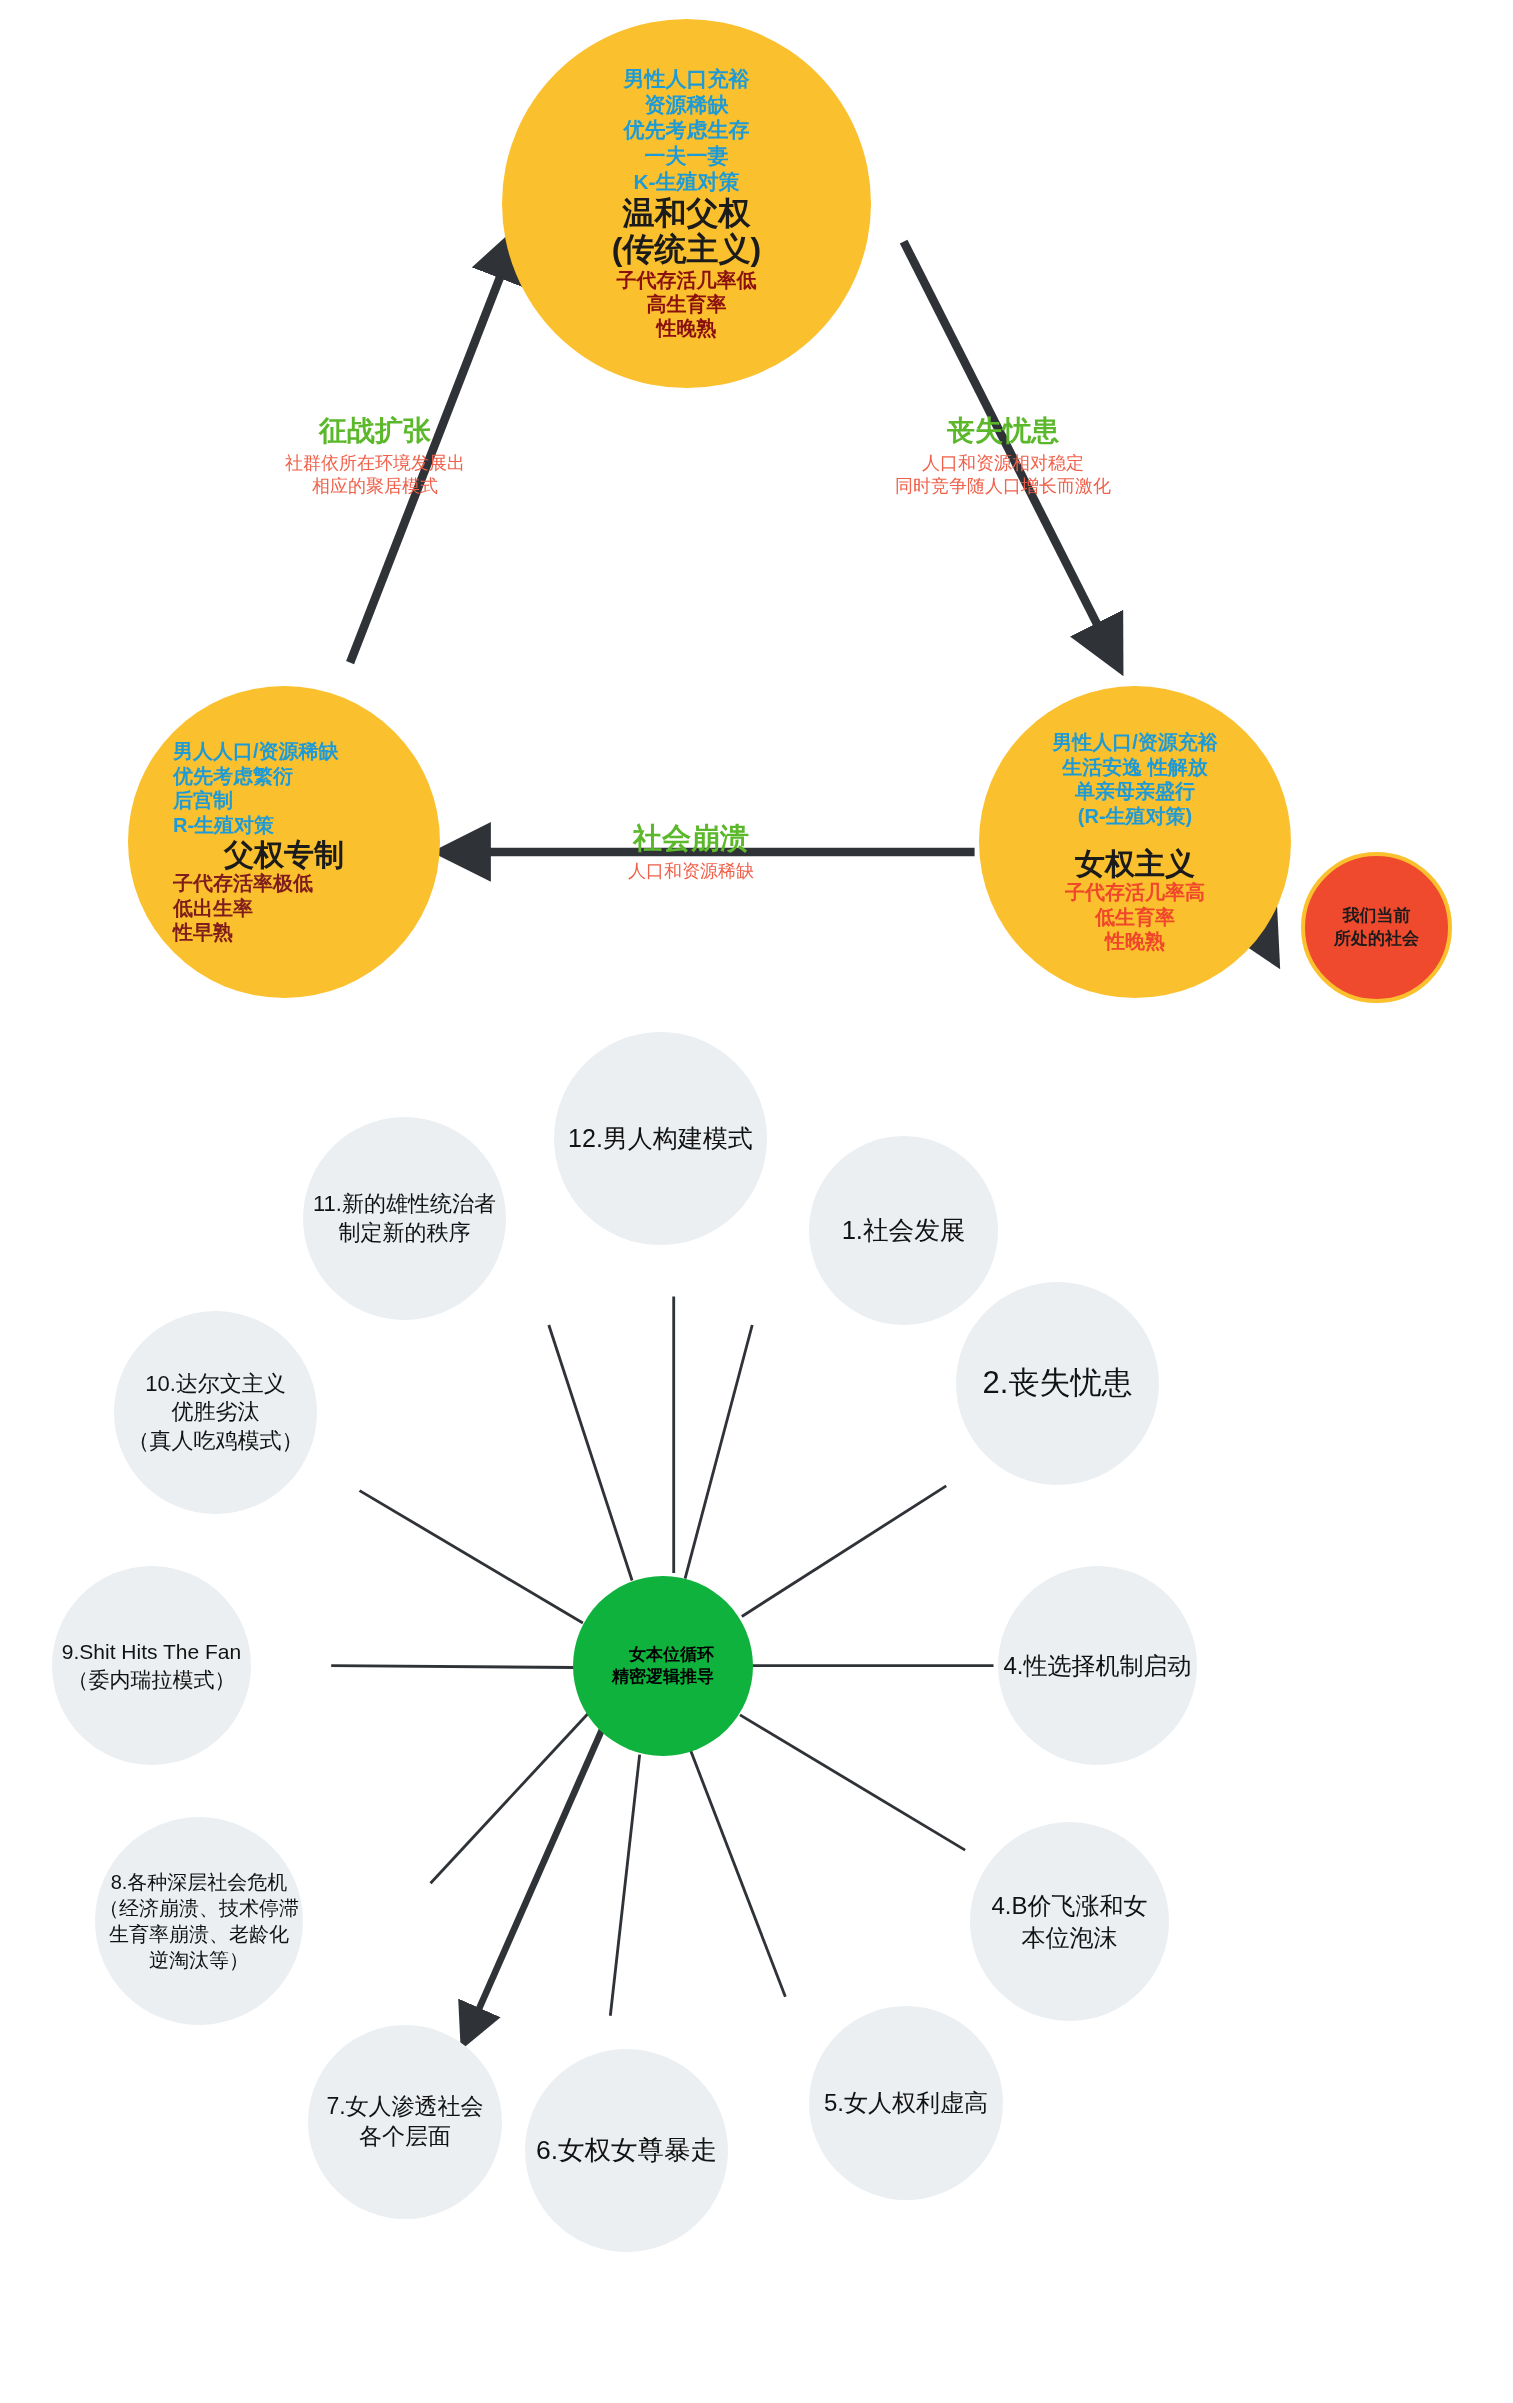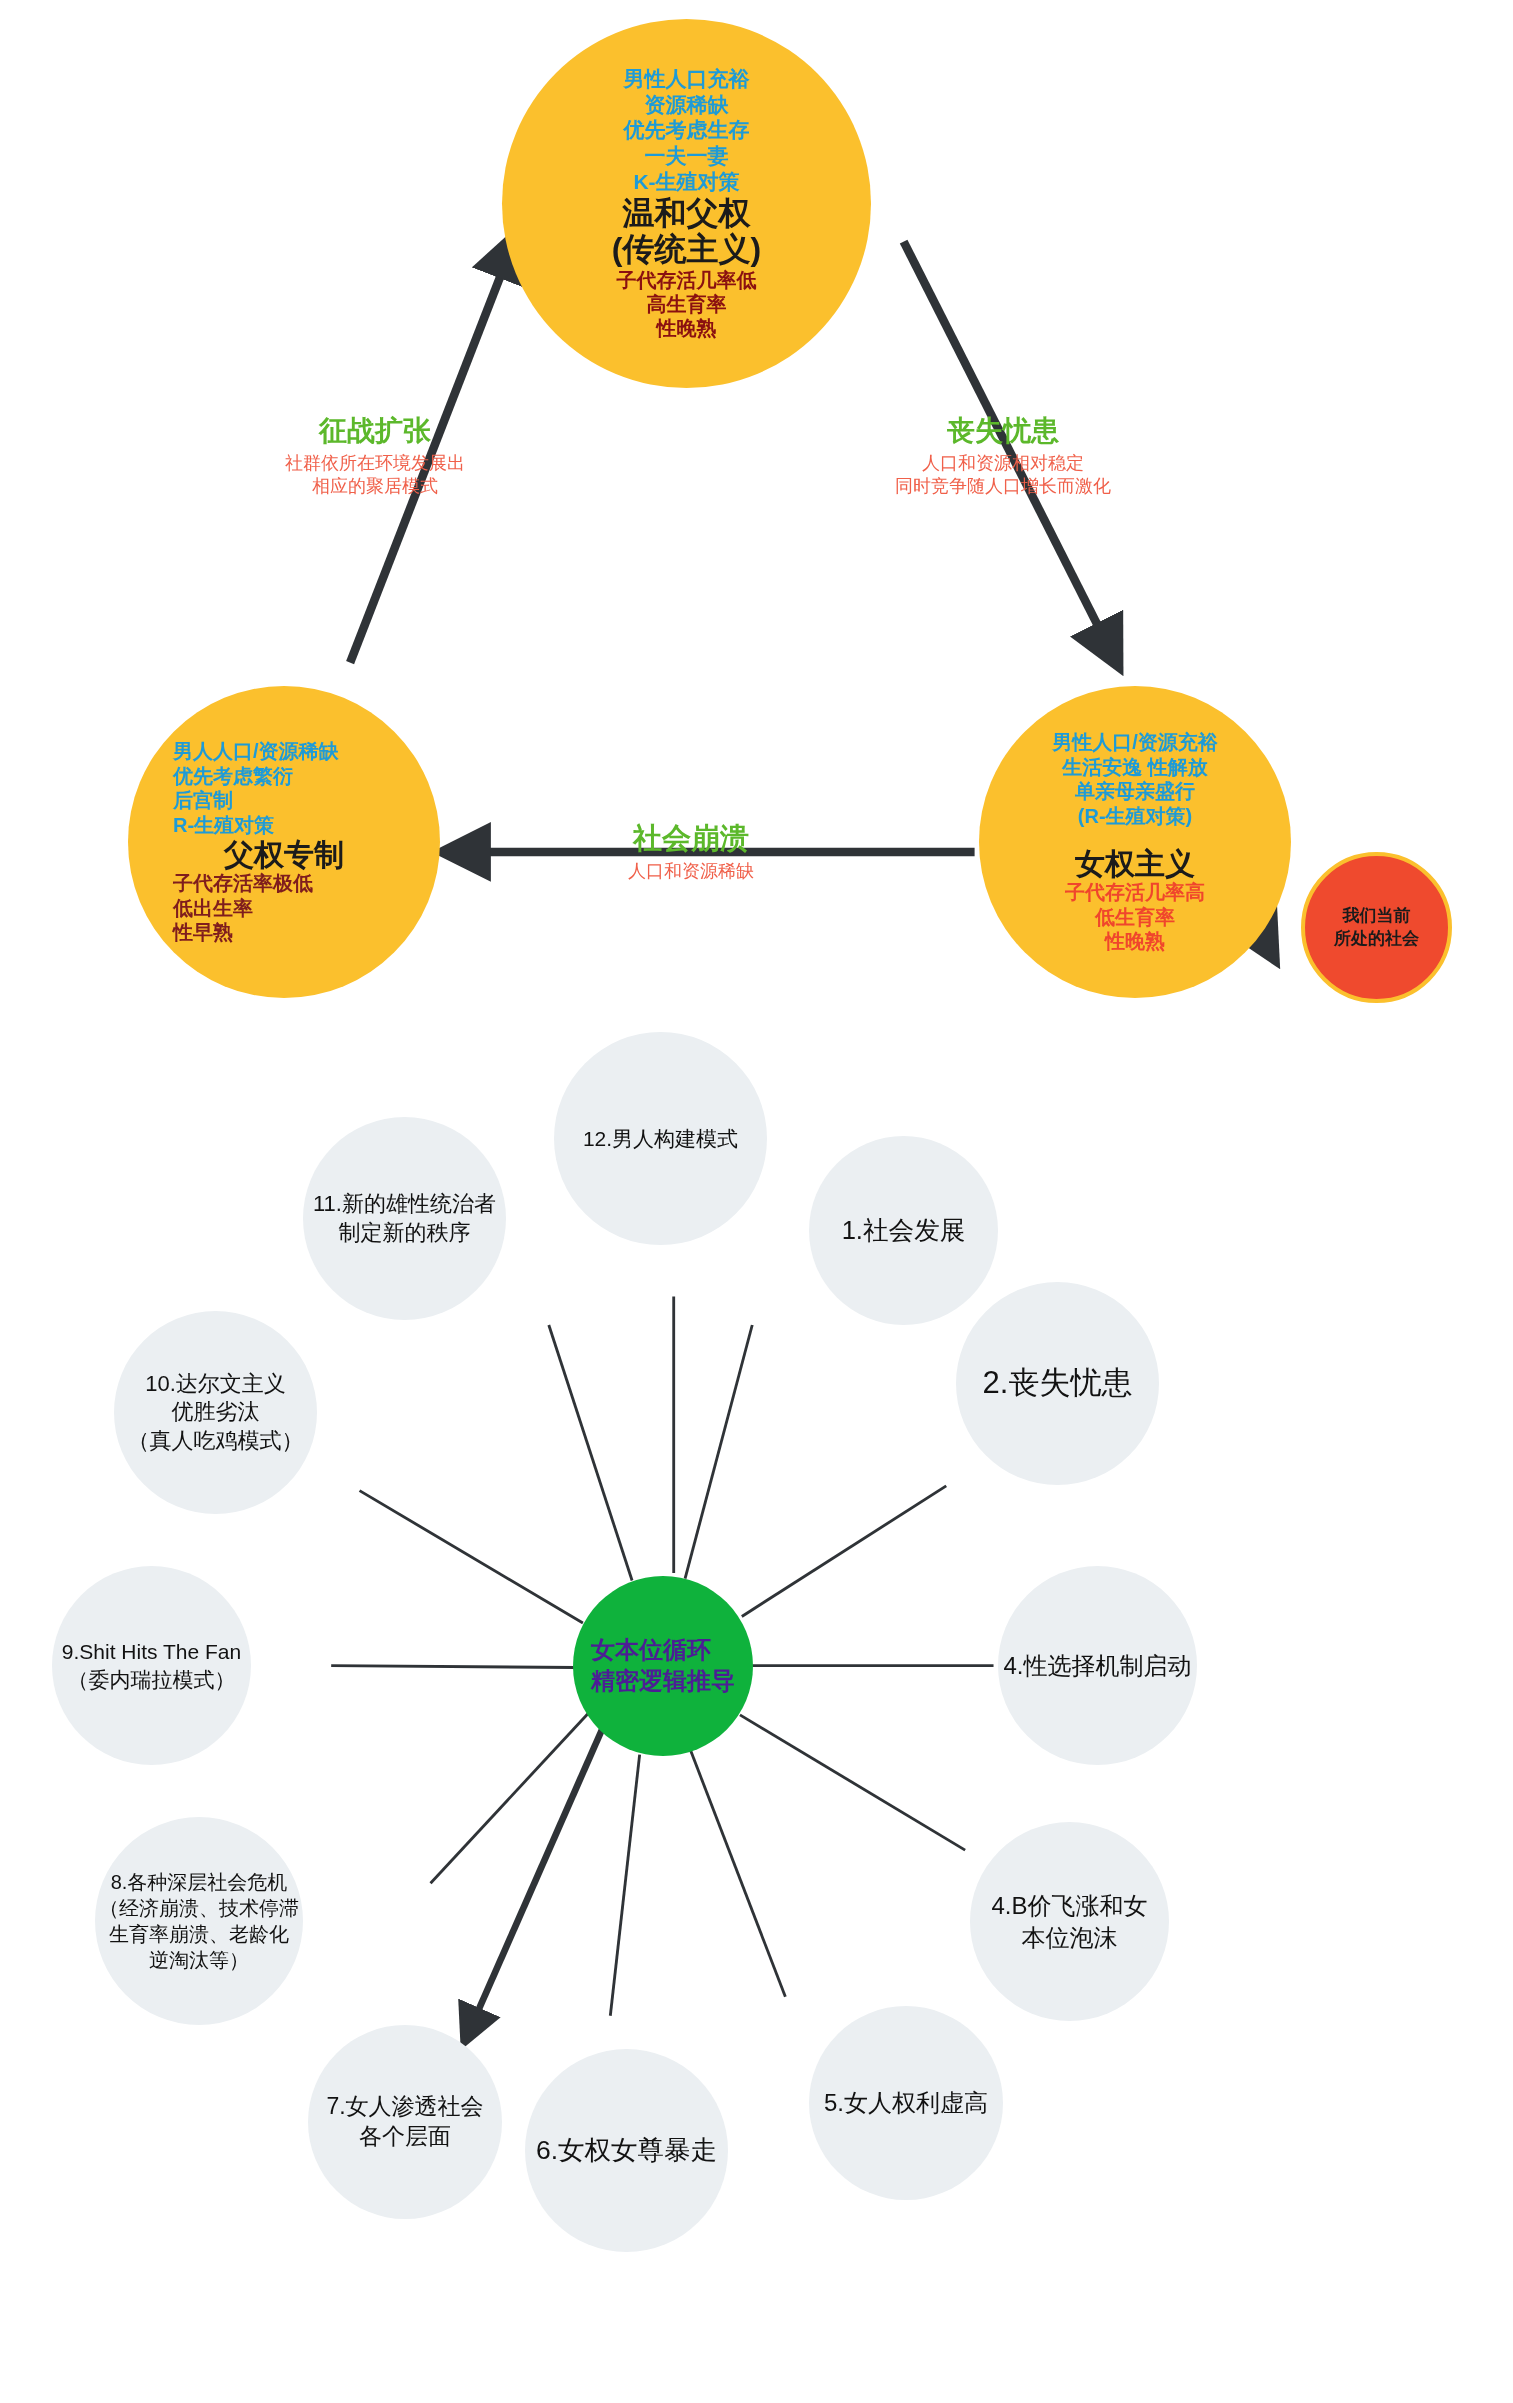--- a/index.html
+++ b/index.html
@@ -62,22 +62,22 @@
 
   
   .rnode{
     position:absolute;border-radius:50%;background:#EBEFF2;
     display:flex;align-items:center;justify-content:center;text-align:center;
     color:#121212;box-sizing:border-box;line-height:1.3;white-space:pre-line;
   }
   .rnode.wide{overflow:visible;}
   #rcenter{
     position:absolute;border-radius:50%;background:#0FB23C;
-    display:flex;align-items:center;justify-content:center;text-align:left;
-    color:#4c1d95;font-weight:bold;font-size:24px;line-height:1.28;white-space:pre-line;
+    display:flex;align-items:center;justify-content:center;text-align:right;
+    color:#000000;font-weight:bold;font-size:17px;line-height:1.28;white-space:pre-line;
   }
 </style>
 </head>
 <body>
 
 <div class="stage">
 
   <svg class="lines" viewBox="0 0 1599 2540">
     <defs>
       <marker id="arrowhead" markerWidth="7" markerHeight="7" refX="5.2" refY="3.5" orient="auto" markerUnits="strokeWidth">
@@ -231,18 +231,18 @@
     <span style="white-space:pre-line">10.达尔文主义
 优胜劣汰
 （真人吃鸡模式）</span>
   </div>
 
   <div class="rnode" style="left:303px;top:1117px;width:203px;height:203px;font-size:22px;">
     <span style="white-space:pre-line">11.新的雄性统治者
 制定新的秩序</span>
   </div>
 
-  <div class="rnode" style="left:554px;top:1032px;width:213px;height:213px;font-size:21px;">
+  <div class="rnode" style="left:554px;top:1032px;width:213px;height:213px;font-size:25px;">
     <span>12.男人构建模式</span>
   </div>
 
 </div>
 
 
 </body></html>

